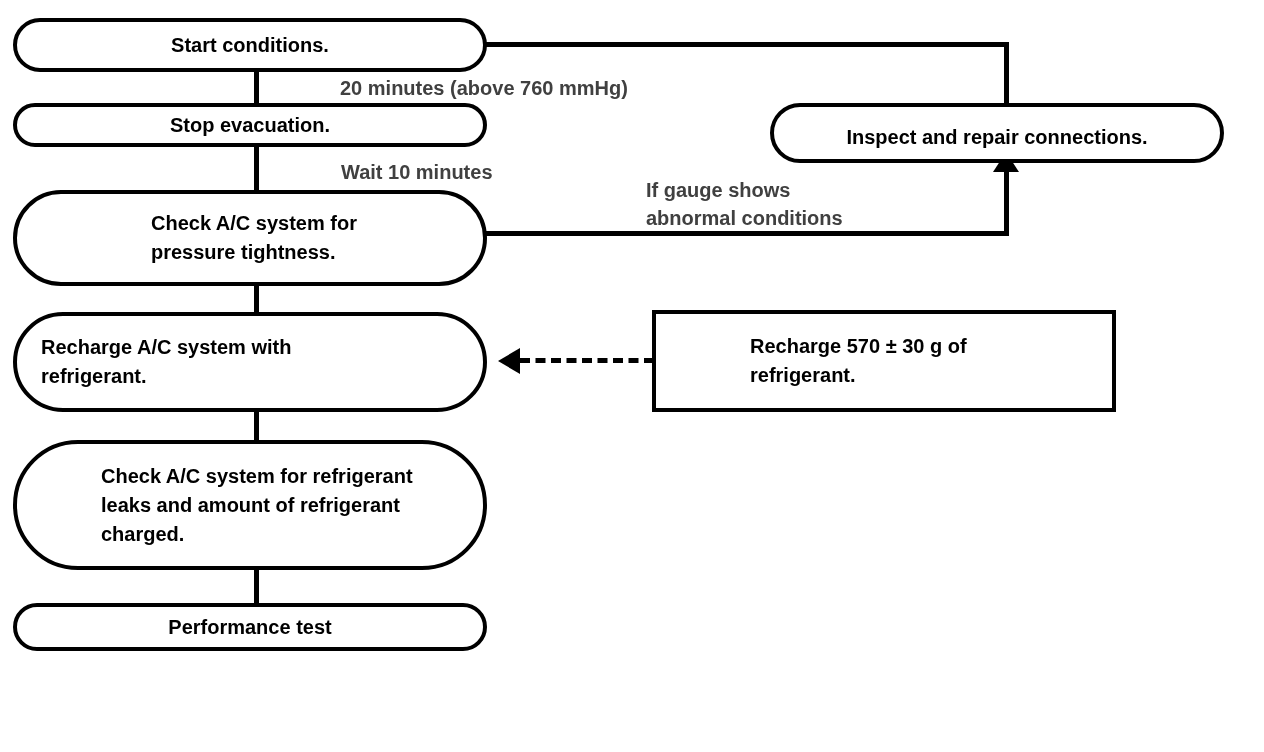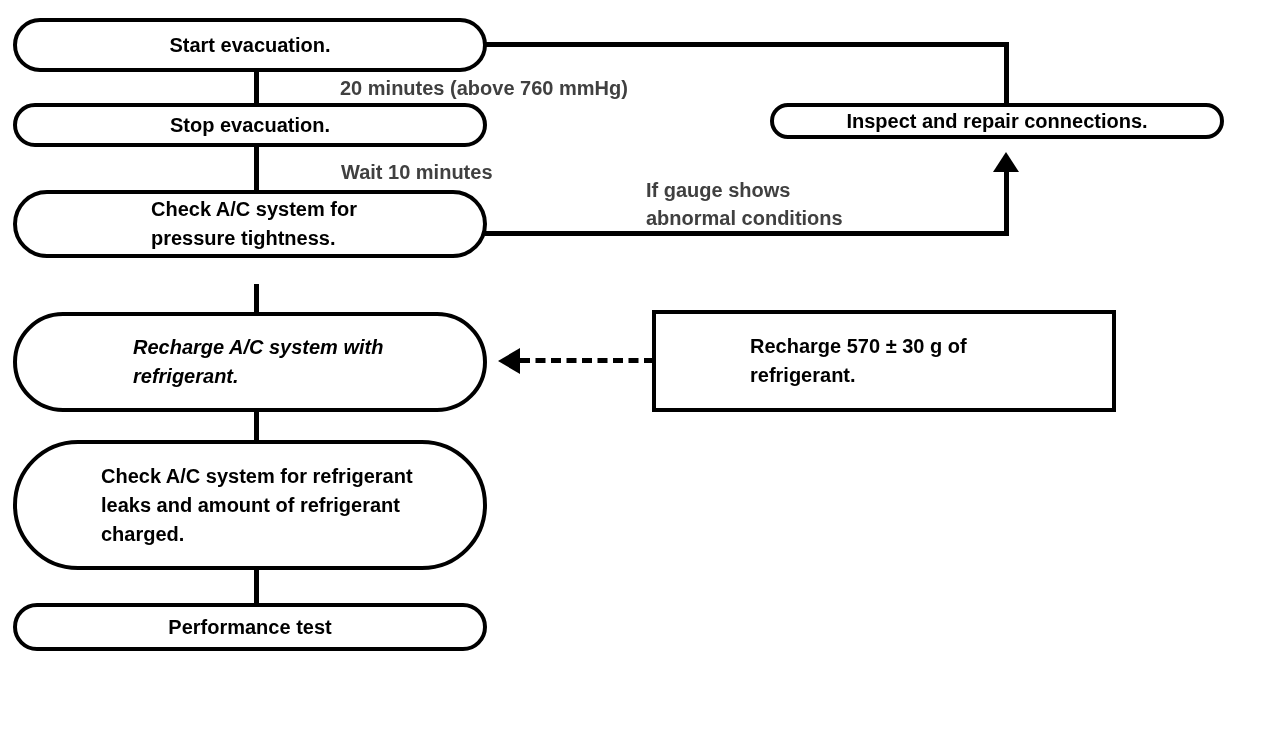--- a/index.html
+++ b/index.html
@@ -109,48 +109,48 @@
   <div class="seg v" style="left:1004px; top:42px; height:65px;"></div>
 
   <div class="seg h" style="left:485px; top:231px; width:524px;"></div>
   <div class="seg v" style="left:1004px; top:172px; height:62px;"></div>
   <div class="arrow up" style="left:993px; top:152px;"></div>
 
   <div class="seg dash-h" style="left:520px; top:358px; width:134px;"></div>
   <div class="arrow left" style="left:498px; top:348px;"></div>
 
   <div class="node stadium" style="left:13px; top:18px; width:474px; height:54px; padding:0 24px;">
-    <span class="node-label centered">Start evacuation.</span>
+    <span class="node-label centered">Start conditions.</span>
   </div>
 
   <div class="node stadium" style="left:13px; top:103px; width:474px; height:44px; padding:0 24px;justify-content:flex-end;">
     <span class="node-label centered">Stop evacuation.</span>
   </div>
 
-  <div class="node stadium" style="left:13px; top:190px; width:474px; height:68px; padding:12px 24px;">
+  <div class="node stadium" style="left:13px; top:190px; width:474px; height:96px; padding:12px 24px;">
     <span class="node-label" style="margin-left:110px;">Check A/C system for
 pressure tightness.</span>
   </div>
 
   <div class="node stadium" style="left:13px; top:312px; width:474px; height:100px; padding:0 24px;">
-    <span class="node-label" style="margin-left:92px;font-style:italic;">Recharge A/C system with
+    <span class="node-label" style="">Recharge A/C system with
 refrigerant.</span>
   </div>
 
   <div class="node stadium" style="left:13px; top:440px; width:474px; height:130px; padding:6px 24px;">
     <span class="node-label" style="margin-left:60px;">Check A/C system for refrigerant
 leaks and amount of refrigerant
 charged.</span>
   </div>
 
   <div class="node stadium" style="left:13px; top:603px; width:474px; height:48px; padding:0 24px;">
     <span class="node-label centered">Performance test</span>
   </div>
 
-  <div class="node stadium" style="left:770px; top:103px; width:454px; height:36px; padding:7px 24px;">
+  <div class="node stadium" style="left:770px; top:103px; width:454px; height:60px; padding:7px 24px;align-items:flex-end;">
     <span class="node-label centered">Inspect and repair connections.</span>
   </div>
 
   <div class="node rect" style="left:652px; top:310px; width:464px; height:102px; padding:8px 24px;">
     <span class="node-label" style="margin-left:70px;">Recharge 570 ± 30 g of
 refrigerant.</span>
   </div>
 
   <div class="edge-label" style="left:340px; top:75px;">20 minutes (above 760 mmHg)</div>
 

